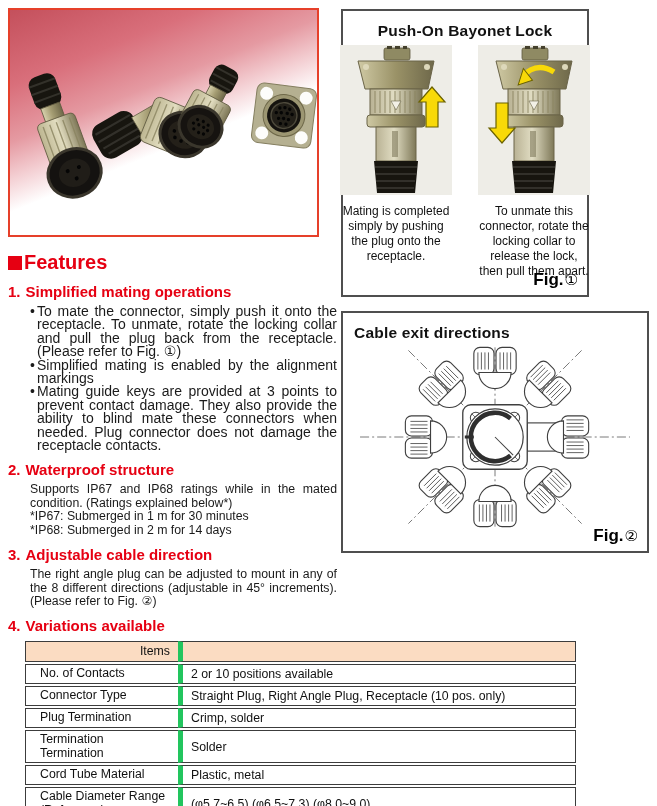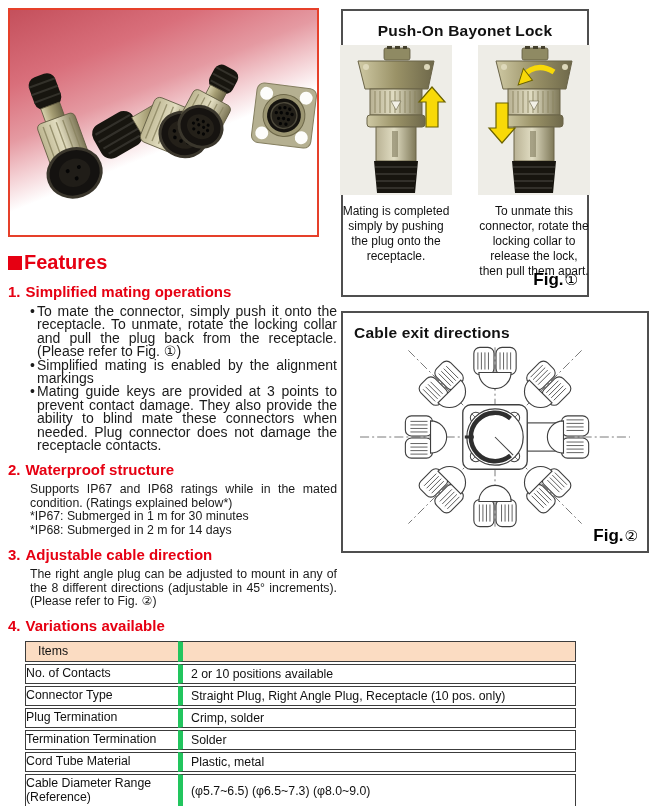--- a/index.html
+++ b/index.html
@@ -43,24 +43,24 @@
   .sec-body { padding-left:22px; font-size:12.3px; line-height:13.4px; }
   .sec-body p { text-align:justify; }
   ul.feat-list { list-style:none; padding-left:29px; font-size:14px; line-height:13.4px; }
   ul.feat-list li { position:relative; text-align:justify; }
   ul.feat-list li::before { content:"\2022"; position:absolute; left:-7px; }
 
   
   .variations { position:absolute; left:8px; top:617px; width:572px; }
   .spec-table { border-collapse:separate; border-spacing:0 2px; width:551px; margin-left:17px; margin-top:2px; table-layout:fixed; }
   .spec-table td { border:1px solid #3c3c3c; font-size:12.3px; padding:2px 8px; vertical-align:middle; background:#fff; color:#111; }
-  .spec-table td.item { width:153px; border-right:none; padding-left:0; line-height:13.5px; }
+  .spec-table td.item { width:153px; border-right:none; padding-left:14px; line-height:13.5px; }
   .spec-table td.val  { border-left:5px solid #22c55e; }
   .spec-table tr.hdr td { background:#fbdcc2; height:21px; }
-  .spec-table tr.hdr td.item { text-align:left; padding-left:12px; }
+  .spec-table tr.hdr td.item { text-align:right; padding-left:12px; }
   .spec-table tr td { height:19px; }
   .spec-table tr.tall td { height:32px; }
 </style>
 </head>
 <body>
 
 <div class="page">
 
   <div class="product-photo">
     <svg viewBox="0 0 308 226" aria-hidden="true">

